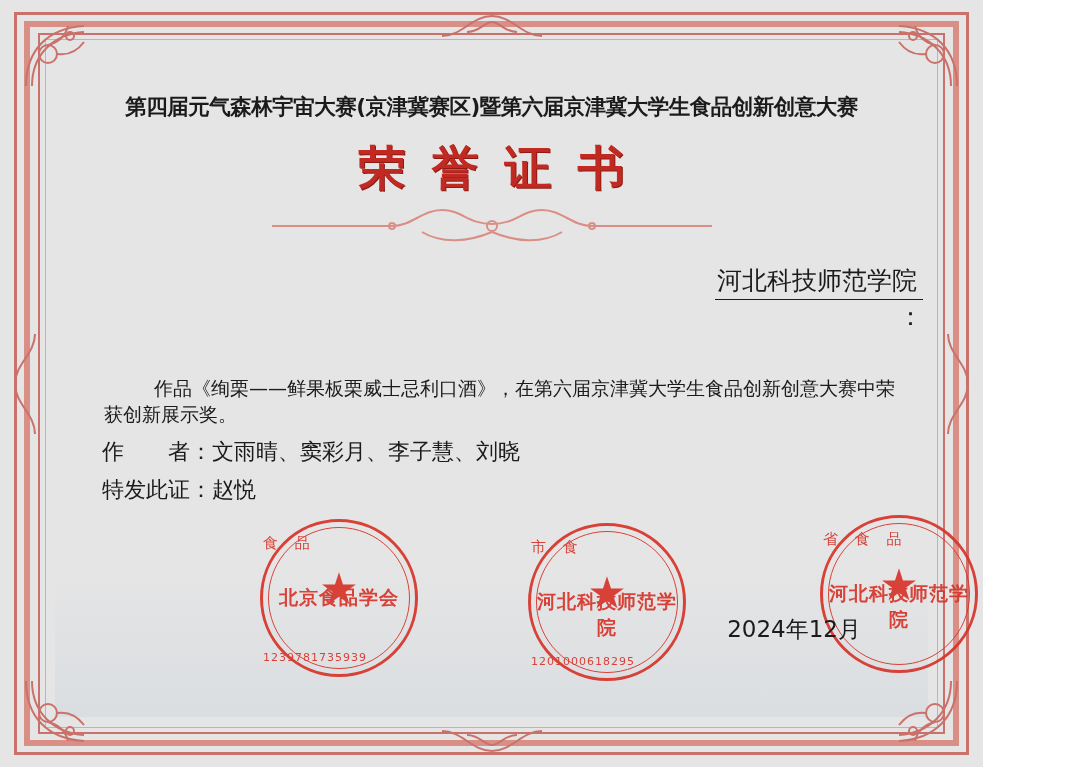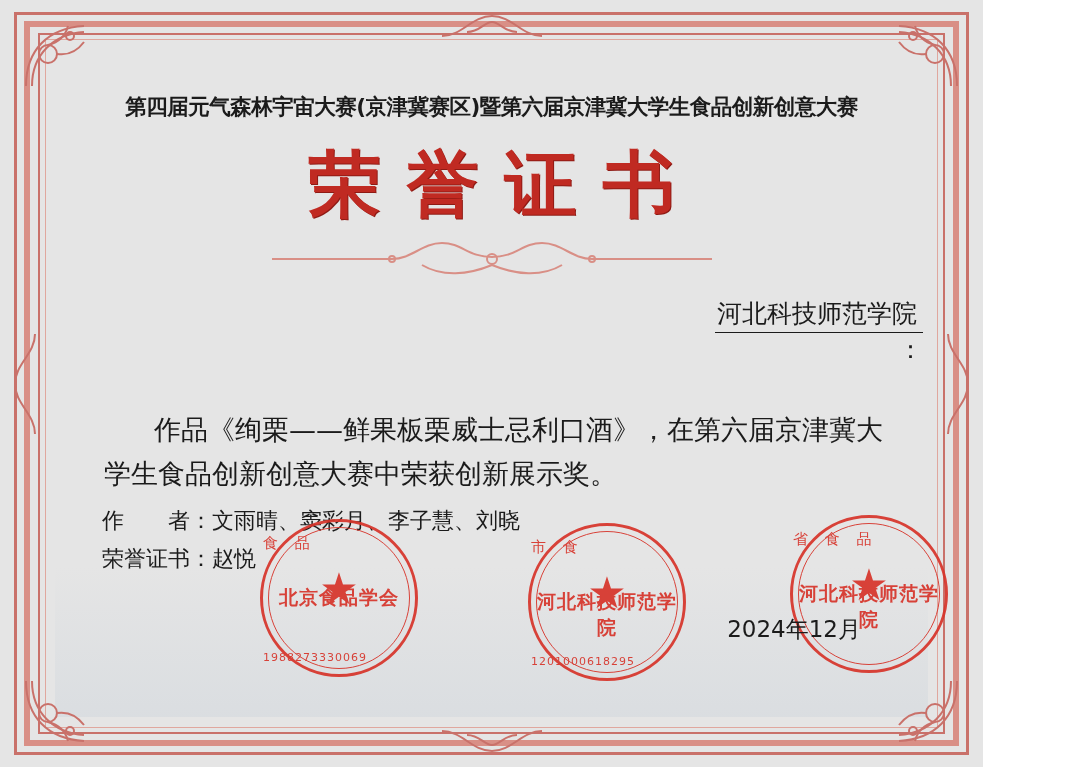--- a/index.html
+++ b/index.html
@@ -89,21 +89,21 @@
     letter-spacing: -0.5px;
     color: #1b1b1b;
     white-space: nowrap;
   }
 
   .main-title {
     text-align: center;
     margin-top: 16px;
     font-family: "DejaVu Serif", serif;
     font-weight: bold;
-    font-size: 72px;
+    font-size: 47px;
     letter-spacing: 26px;
     text-indent: 26px;
     color: #c02a22;
     text-shadow: 1px 1px 0 #8e1a14;
   }
 
   .divider {
     margin: 2px auto 0 auto;
     width: 440px;
     height: 46px;
@@ -128,22 +128,22 @@
   .recipient .name {
     border-bottom: 1.5px solid #1b1b1b;
     padding: 0 6px 2px 2px;
   }
   .recipient .colon {
     padding-left: 10px;
     padding-bottom: 2px;
   }
 
   .para {
-    font-size: 27px;
-    line-height: 44px;
+    font-size: 19px;
+    line-height: 26px;
     text-indent: 50px;
     margin-left: 44px;
     margin-right: 26px;
     margin-top: 40px;
   }
   .para.second { text-indent: 50px; }
 
   .authors {
     margin-top: 6px;
     margin-left: 42px;
@@ -209,21 +209,21 @@
     font-family: "DejaVu Sans", sans-serif;
     font-size: 15px;
     color: #d7342a;
     letter-spacing: 6px;
   }
   .seal .arc-top { top: 12px; }
   .seal .arc-bottom { bottom: 10px; font-size: 11px; letter-spacing: 1px; }
 
   .seal1 { left: 100px;  top: 4px; }
   .seal2 { left: 368px;  top: 8px; }
-  .seal3 { left: 630px;  top: 0px; }
+  .seal3 { left: 660px;  top: 0px; }
 
   .date {
     position: absolute;
     right: 62px;
     bottom: 70px;
     font-family: "DejaVu Sans", sans-serif;
     font-size: 23px;
     color: #1b1b1b;
   }
 
@@ -338,35 +338,35 @@
       </div>
 
       <div class="para">作品《绚栗——鲜果板栗威士忌利口酒》，在第六届京津冀大学生食品创新创意大赛中荣获创新展示奖。</div>
 
 
       <div class="authors">
         <div>
           <span>作　　者：</span><span>文雨晴、窦彩月、李子慧、刘晓</span>
         </div>
         <div>
-          <span>荣誉证书：</span><span>赵悦</span>
+          <span>特发此证：</span><span>赵悦</span>
         </div>
       </div>
     </div>
 
     <div class="seals">
 
       <div class="seal seal1">
         <div class="ring"></div>
         <div class="arc-top">食 品</div>
         <div class="seal-text">北京食品学会</div>
         <div class="star">
             <span>★</span>
           </div>
-        <div class="arc-bottom">1988273330069</div>
+        <div class="arc-bottom">1239781735939</div>
       </div>
 
       <div class="seal seal2">
         <div class="ring"></div>
         <div class="arc-top">市 食</div>
         <div class="seal-text">河北科技师范学院</div>
         <div class="star">
             <span>★</span>
           </div>
         <div class="arc-bottom">1201000618295</div>

